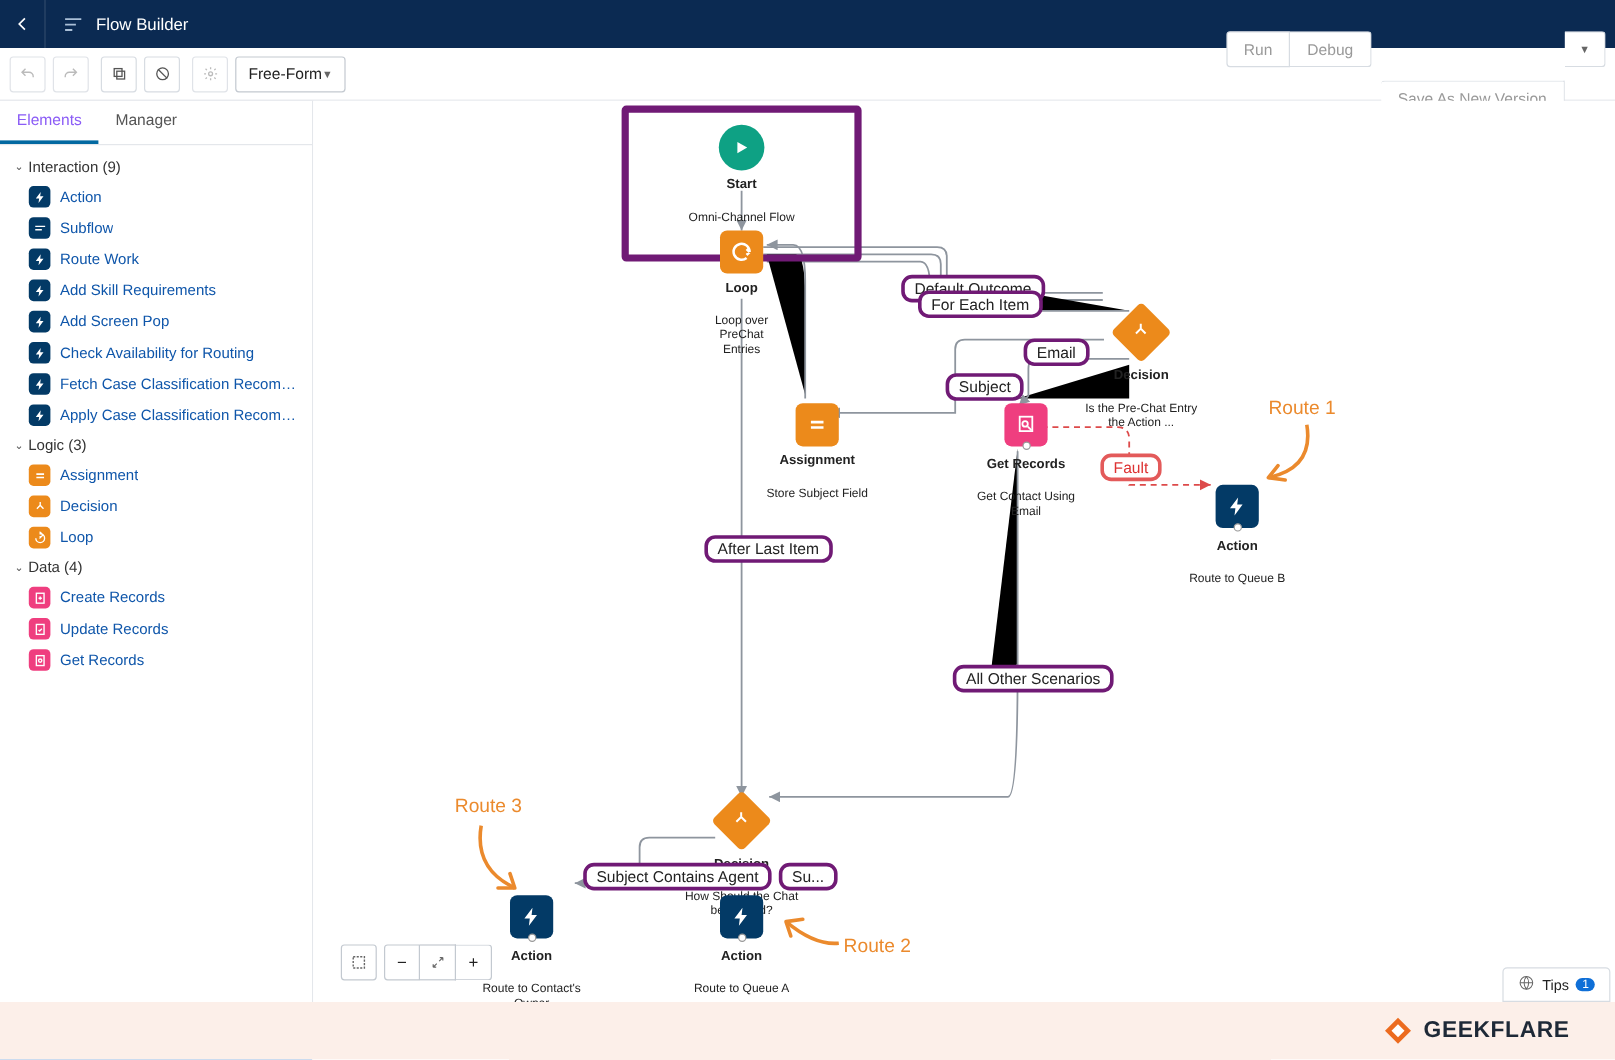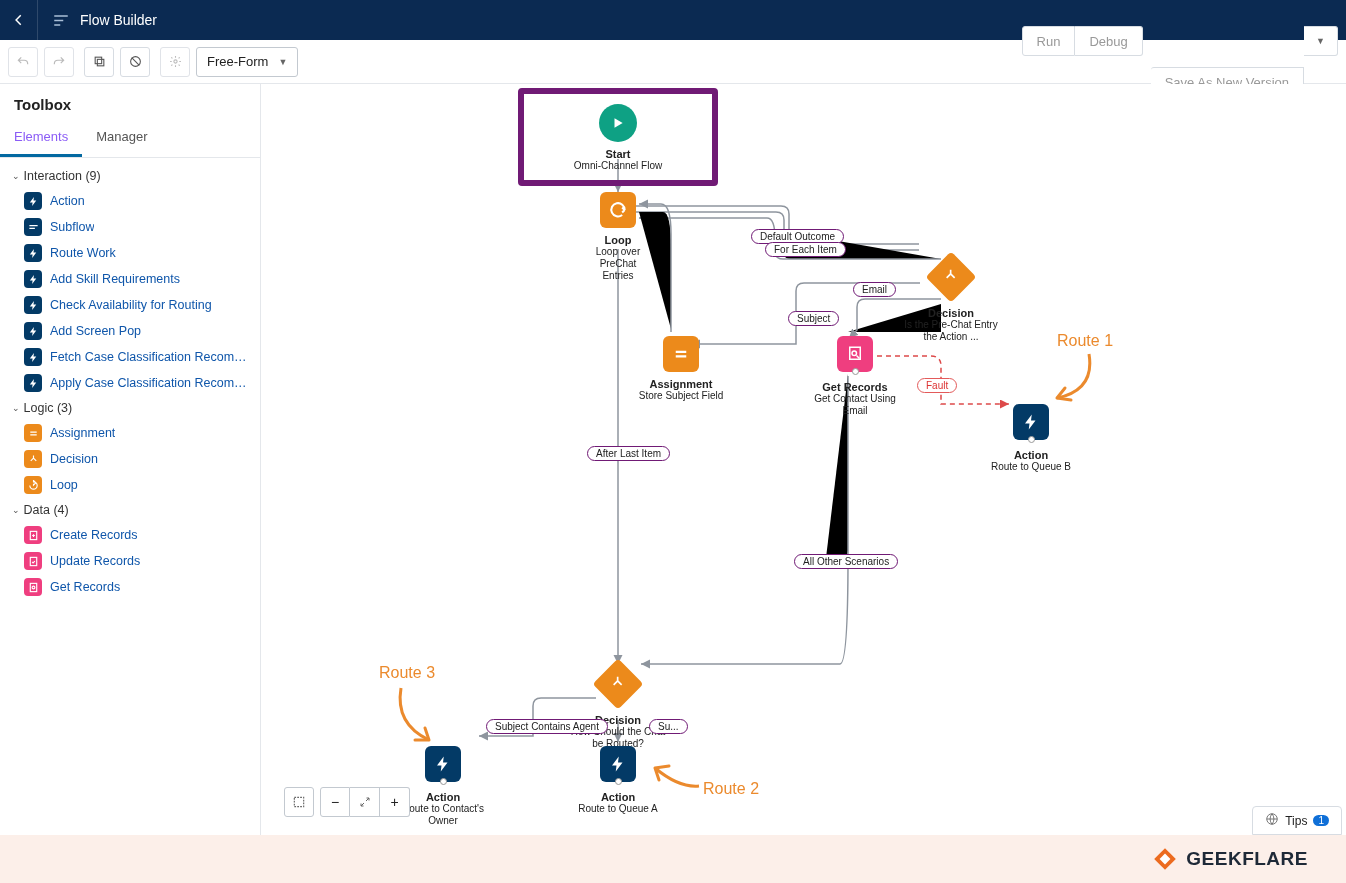--- a/index.html
+++ b/index.html
@@ -4,21 +4,21 @@
 <style>
   * { box-sizing: border-box; margin: 0; padding: 0; }
   body { font-family: -apple-system, BlinkMacSystemFont, "Segoe UI", Arial, sans-serif; font-size: 13px; color: #222; background: #fff; width: 1346px; height: 883px; overflow: hidden; position: relative; }
   .header { background: #0b2a52; height: 40px; display: flex; align-items: center; color: #fff; }
   .back-btn { width: 38px; height: 40px; display: flex; align-items: center; justify-content: center; border-right: 1px solid rgba(255,255,255,.15); cursor: pointer; }
   .hdr-icon { margin: 0 10px 0 14px; opacity: .9; }
   .hdr-title { font-size: 14px; font-weight: 500; }
   .toolbar { height: 44px; display: flex; align-items: center; padding: 0 8px; border-bottom: 1px solid #e4e7eb; background: #fff; }
   .tbtn { border: 1px solid #d7dce2; background: #fff; height: 30px; min-width: 30px; border-radius: 3px; display:flex; align-items:center; justify-content:center; margin-right: 6px; cursor:pointer; color:#555; }
   .tbtn.disabled { color: #bbb; border-color:#e0e3e8; cursor:default; }
-  .layout-sel { border:1px solid #c3c9d0; background:#fff; height:30px; border-radius:3px; display:flex; align-items:center; padding:0 10px; gap:10px; font-size:13px; cursor:pointer; }
+  .layout-sel { border:1px solid #c3c9d0; background:#fff; height:30px; border-radius:3px; display:flex; align-items:center; padding:0 10px; font-size:13px; cursor:pointer; }
   .caret { font-size:9px; color:#666; }
   .toolbar-right { margin-left:auto; display:flex; gap:0; }
   .rbtn { border:1px solid #d7dce2; background:#fff; height:30px; padding:0 14px; display:flex; align-items:center; font-size:13px; color:#999; cursor:pointer; }
   .rbtn:first-child{border-radius:3px 0 0 3px;}
   .rbtn+ .rbtn{border-left:0;}
   .rbtn.sv{border-radius:3px 0 0 3px;margin-left:8px;margin-top:41px;}
   .rbtn.dd{width:34px;border-radius:0 3px 3px 0;padding:0;justify-content:center;}
   .main { display:flex; height: calc(100% - 84px); }
   .sidebar { width: 261px; border-right:1px solid #e4e7eb; display:flex; flex-direction:column; }
   .sb-title { font-size:15px; font-weight:600; padding:12px 14px 8px; }
@@ -34,26 +34,26 @@
   .ic svg{width:11px;height:11px;}
   .c-navy{background:#033a66;} .c-orange{background:#ec8a1b;} .c-pink{background:#ef3e7f;}
   .sb-footer { background:#0f6fd7; color:#fff; text-align:center; padding:8px 0; font-size:12.5px; cursor:pointer; }
   .canvas { flex:1; position:relative; background:#fff; overflow:hidden; }
   .canvas svg.wires{position:absolute;top:0;left:0;width:100%;height:100%;pointer-events:none;}
   .node{position:absolute;text-align:center;}
   .node .box{width:36px;height:36px;border-radius:6px;margin:0 auto;display:flex;align-items:center;justify-content:center;}
   .node .dia{width:36px;height:36px;background:#ec8a1b;margin:0 auto;transform:rotate(45deg);border-radius:4px;display:flex;align-items:center;justify-content:center;}
   .node .dia>div{transform:rotate(-45deg);}
   .node .nt{font-size:11px;font-weight:700;margin-top:6px;}
-  .node .ns{font-size:10px;line-height:1.2;max-width:130px;margin:0 auto;}
+  .node .ns{font-size:10px;line-height:1.2;max-width:130px;margin:16px auto;}
   .start{width:200px;border:6px solid #701a75;border-radius:4px;padding:10px 0 8px;}
   .play{width:38px;height:38px;border-radius:50%;background:#0ea184;margin:0 auto;display:flex;align-items:center;justify-content:center;}
   .bx-navy{background:#033a66;} .bx-orange{background:#ec8a1b;} .bx-pink{background:#ef3e7f;}
   .tiny-circle{width:7px;height:7px;border:1px solid #999;border-radius:50%;background:#fff;margin:-4px auto 0;}
-  .pill{position:absolute;border:1px solid #701a75;background:#fff;border-radius:9px;font-size:10px;padding:1px 8px;}
+  .pill{position:absolute;border:3px solid #701a75;background:#fff;border-radius:9px;font-size:13px;padding:1px 8px;}
   .pill.red{border-color:#e35a5a;color:#d33;}
   .ann{position:absolute;color:#eb8a2d;font-size:16px;font-weight:500;}
   .arrow-ann{position:absolute;}
   .canvas-ctrl{position:absolute;left:284px;bottom:66px;display:flex;}
   .canvas-ctrl .cbtn{width:30px;height:30px;border:1px solid #c3c9d0;background:#fff;display:flex;align-items:center;justify-content:center;font-size:14px;cursor:pointer;}
   .canvas-ctrl .cbtn:first-child{border-radius:3px;margin-right:6px;}
   .canvas-ctrl .cbtn:nth-child(2){border-radius:3px 0 0 3px;}
   .canvas-ctrl .cbtn:nth-child(3){border-left:0;}
   .canvas-ctrl .cbtn:nth-child(4){border-left:0;border-radius:0 3px 3px 0;}
   .tips{position:absolute;right:4px;bottom:48px;border:1px solid #d7dce2;border-radius:4px 4px 0 0;background:#fff;padding:5px 12px;display:flex;align-items:center;gap:6px;font-size:12px;}
@@ -119,21 +119,20 @@
     <div class="rbtn sv">Save As New Version</div>
     <div class="rbtn dd">
         <span class="caret">▼</span>
       </div>
   </div>
 </div>
 
 <div class="main">
 
   <div class="sidebar">
-    <div class="sb-title">Toolbox</div>
     <div class="tabs">
       <div class="tab active">Elements</div>
       <div class="tab">Manager</div>
     </div>
     <div class="tree">
       <div class="cat">
           <span class="cv">⌄</span>
           <span>Interaction (9)</span>
         </div>
       <div class="item">
@@ -167,29 +166,29 @@
             </svg>
           </span>
           <span class="lbl">Add Skill Requirements</span>
         </div>
       <div class="item">
           <span class="ic c-navy">
             <svg viewBox="0 0 24 24" fill="#fff">
               <path d="M13 2L4 14h6l-1 8 9-12h-6z"></path>
             </svg>
           </span>
+          <span class="lbl">Add Screen Pop</span>
+        </div>
+      <div class="item">
+          <span class="ic c-navy">
+            <svg viewBox="0 0 24 24" fill="#fff">
+              <path d="M13 2L4 14h6l-1 8 9-12h-6z"></path>
+            </svg>
+          </span>
           <span class="lbl">Check Availability for Routing</span>
-        </div>
-      <div class="item">
-          <span class="ic c-navy">
-            <svg viewBox="0 0 24 24" fill="#fff">
-              <path d="M13 2L4 14h6l-1 8 9-12h-6z"></path>
-            </svg>
-          </span>
-          <span class="lbl">Add Screen Pop</span>
         </div>
       <div class="item">
           <span class="ic c-navy">
             <svg viewBox="0 0 24 24" fill="#fff">
               <path d="M13 2L4 14h6l-1 8 9-12h-6z"></path>
             </svg>
           </span>
           <span class="lbl">Fetch Case Classification Recommendat...</span>
         </div>
       <div class="item">

